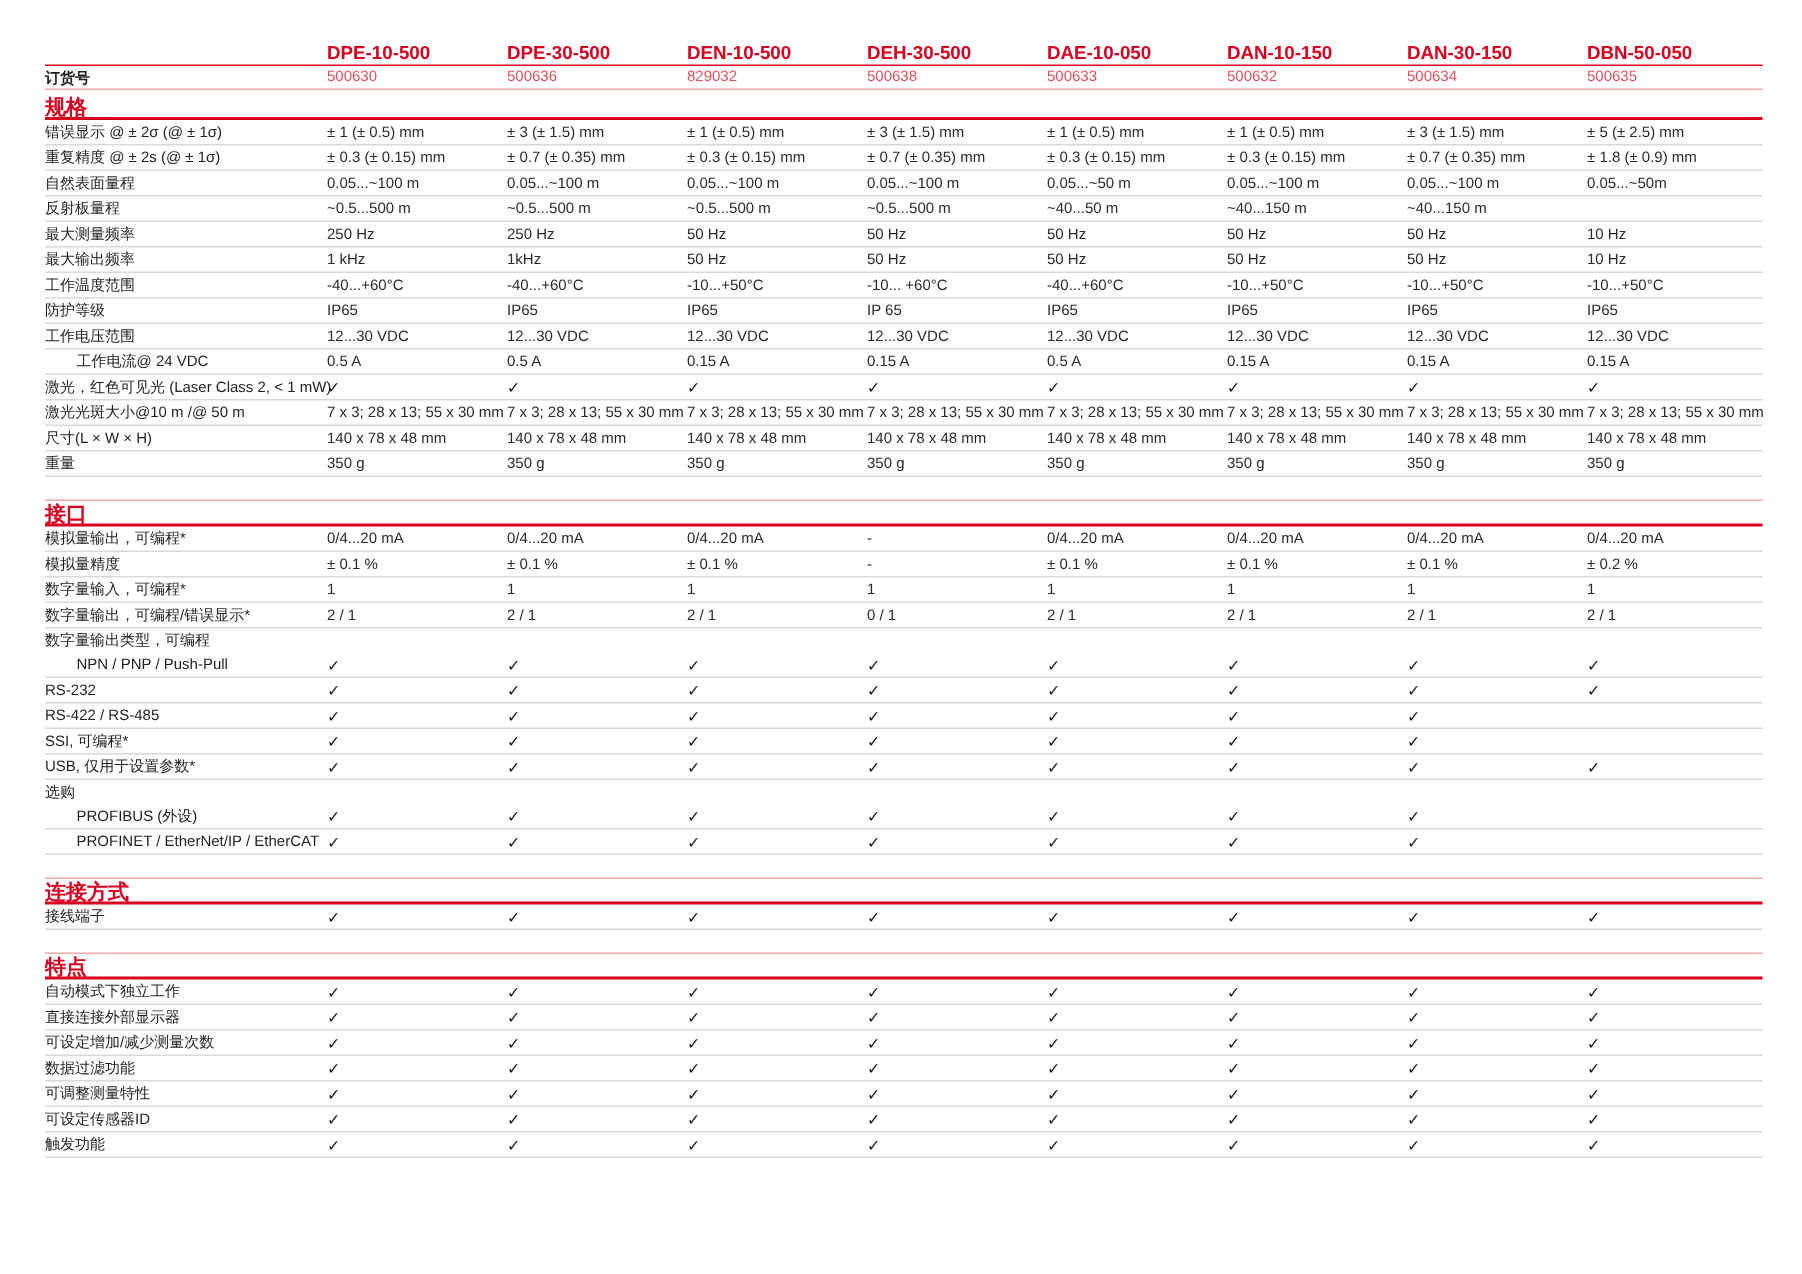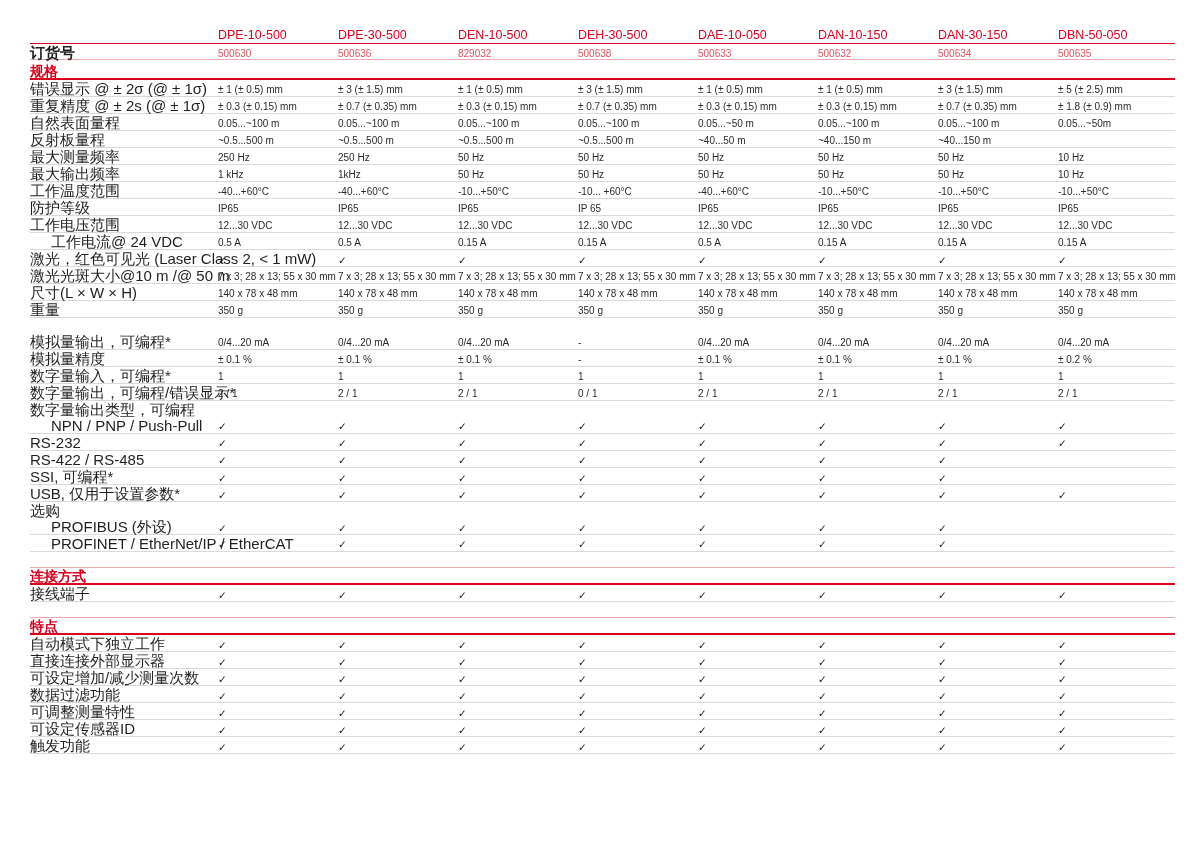--- a/index.html
+++ b/index.html
@@ -10,32 +10,32 @@
     --val:#2a2a2a;
     --line:#d9d9d9;
   }
   html,body{margin:0;padding:0;background:#fff;}
   body{width:1201px;height:849px;font-family:"Liberation Sans",sans-serif;overflow:hidden;}
   .page{position:relative;width:1201px;height:849px;background:#fff;}
   .table{position:absolute;left:30px;top:26px;width:1145px;}
   .row{display:grid;grid-template-columns:188px repeat(7,120px) 117px;align-items:center;}
   .cell{white-space:nowrap;overflow:visible;padding-right:4px;}
   .product-row{height:17px;border-bottom:1px solid var(--red);}
-  .product-name{color:var(--red);font-weight:normal;font-size:12.5px;}
+  .product-name{color:var(--red);font-weight:bold;font-size:12.5px;}
   .order-row{height:15px;border-bottom:1px solid var(--red-light);}
   .order-label{color:var(--red);font-weight:bold;font-size:10.5px;}
   .order-no{color:var(--order-red);font-size:10px;}
   .section:first-child{margin-top:3px;}
   .section + .section{margin-top:15px;}
   .section + .section .section-title{border-top:1px solid var(--red-light);}
   .section-title{height:15px;line-height:16px;border-bottom:2px solid var(--red);
     color:var(--red);font-weight:bold;font-size:14px;}
   .data-row{height:16px;border-bottom:1px solid var(--line);font-size:10.5px;color:var(--val);}
   .data-row.group{border-bottom:none;}
-  .label{color:var(--ink);font-size:15px;}
+  .label{color:var(--ink);font-size:10px;}
   .label.indent{padding-left:21px;}
   .val{font-size:10px;}
   .val.check{font-size:10.5px;color:#161616;}
 </style>
 </head>
 <body>
 
 <div class="page">
   <div class="table">
     <div class="row product-row" id="product-row">
@@ -212,20 +212,21 @@
             <div class="cell val">350 g</div>
             <div class="cell val">350 g</div>
             <div class="cell val">350 g</div>
             <div class="cell val">350 g</div>
             <div class="cell val">350 g</div>
             <div class="cell val">350 g</div>
             <div class="cell val">350 g</div>
           </div>
         </div>
         <div class="section">
+          <div class="section-title">接口</div>
           <div class="row data-row">
             <div class="cell label">模拟量输出，可编程*</div>
             <div class="cell val">0/4...20 mA</div>
             <div class="cell val">0/4...20 mA</div>
             <div class="cell val">0/4...20 mA</div>
             <div class="cell val">-</div>
             <div class="cell val">0/4...20 mA</div>
             <div class="cell val">0/4...20 mA</div>
             <div class="cell val">0/4...20 mA</div>
             <div class="cell val">0/4...20 mA</div>

